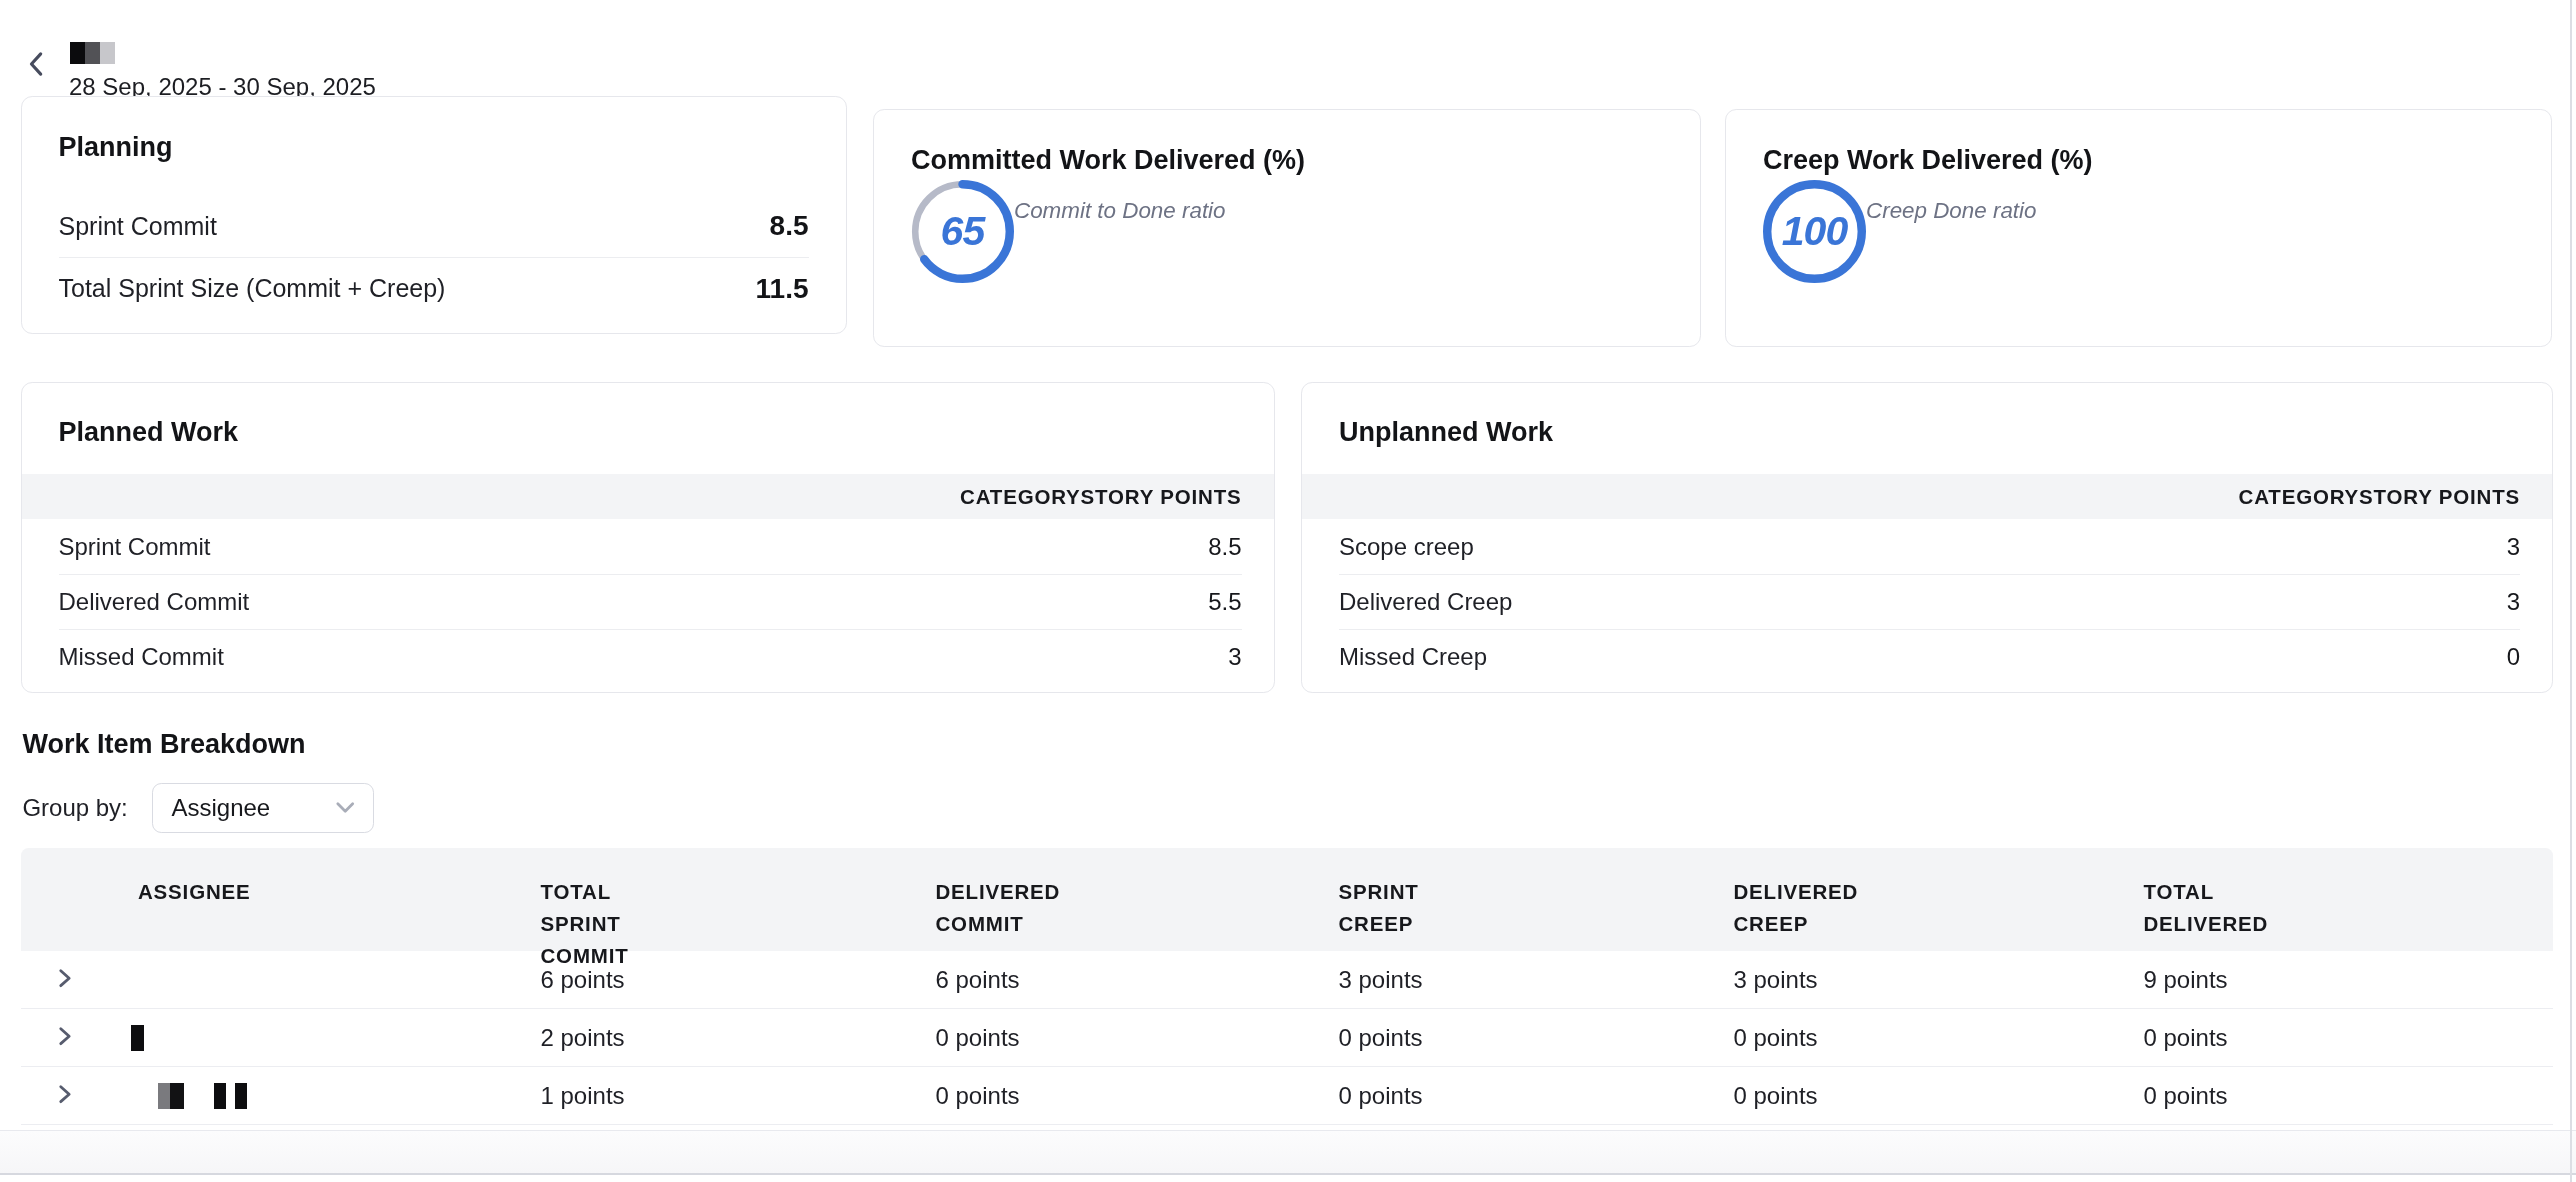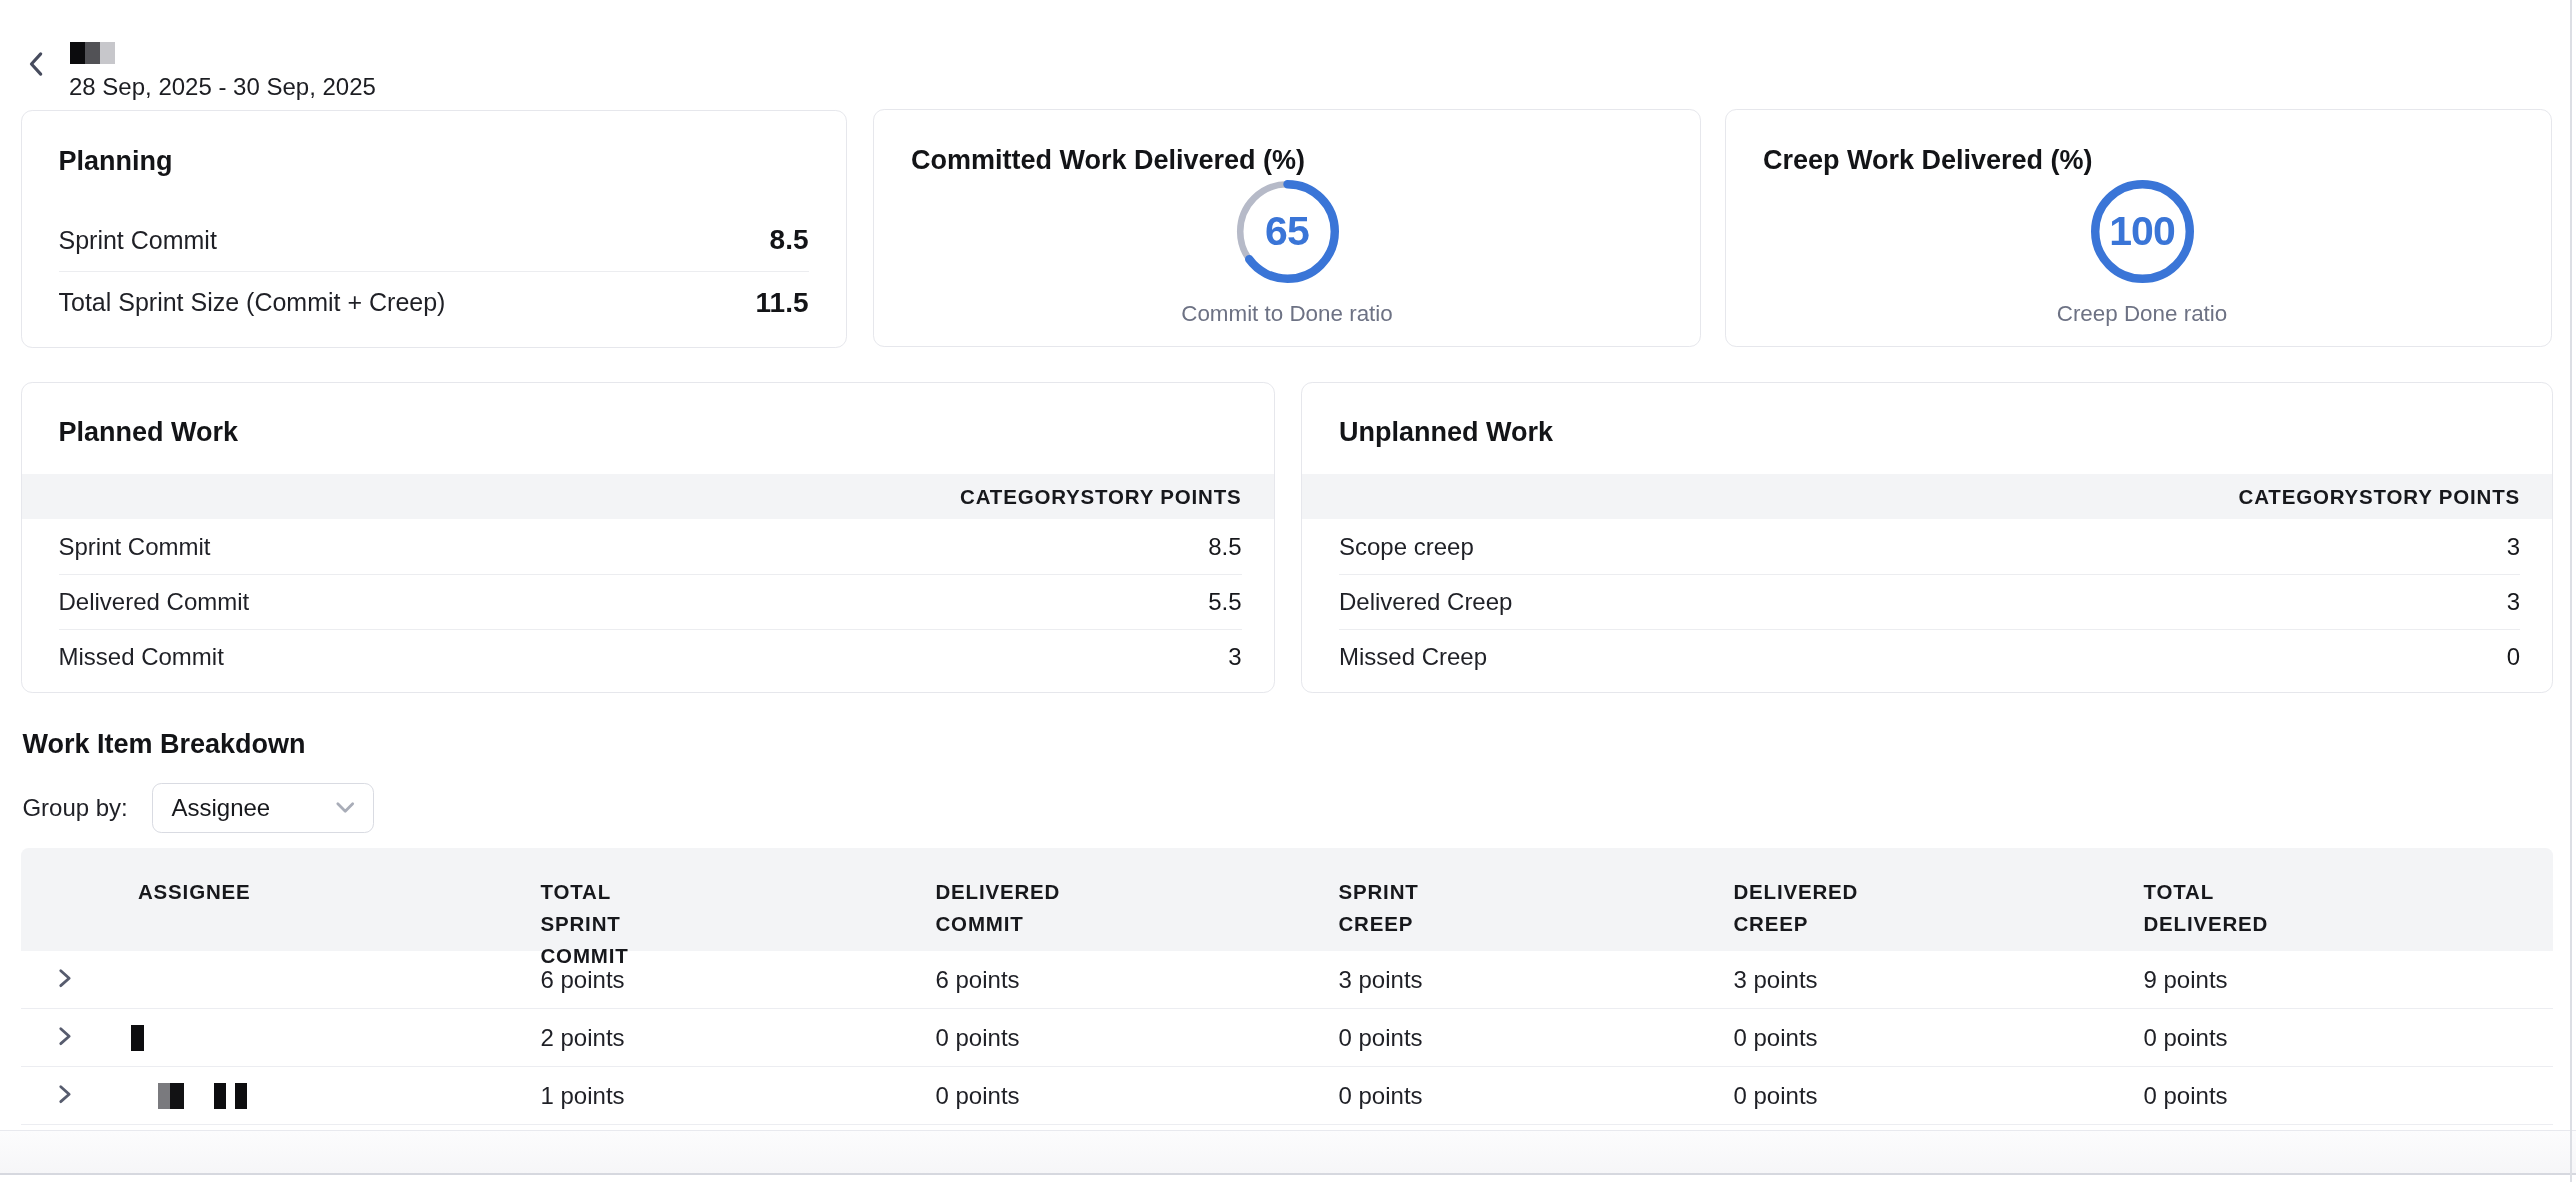--- a/index.html
+++ b/index.html
@@ -12,30 +12,30 @@
               display:flex; align-items:center; justify-content:center; cursor:pointer; background:none; border:none; }
   .redact-bar { position:absolute; left:70px; top:42px; display:flex; height:22.4px; }
   .redact-bar span { width:15px; height:22.4px; display:block; }
   .rb1{background:#0b0b0d;} .rb2{background:#525256;} .rb3{background:#c7c7cb;}
   .date-range { position:absolute; left:69px; top:73px; font-size:24px; color:#1c1d22; }
 
   
   .card { position:absolute; background:#fff; border:1.9px solid #e6e7ec; border-radius:11.2px; }
   .card-title { font-size:27px; font-weight:700; color:#131417; }
 
-  .card-planning { left:20.5px; top:110px; width:826px; height:238px; padding:35px 37px 0 37px; }
+  .card-planning { left:20.5px; top:96px; width:826px; height:238px; padding:35px 37px 0 37px; }
   .kv-rows { margin-top:32px; }
   .kv-row { height:62px; display:flex; align-items:center; justify-content:space-between; }
   .kv-row + .kv-row { border-top:1.9px solid #ecedf0; }
   .kv-label { font-size:25px; color:#1f2026; }
   .kv-value { font-size:28px; font-weight:700; color:#131417; }
 
   .card-gauge1 { left:873px; top:109px; width:828px; height:238px; padding:35px 37px 0 37px; }
   .card-gauge2 { left:1725px; top:109px; width:827px; height:238px; padding:35px 30px 0 37px; }
-  .gauge-wrap { display:flex; flex-direction:column; align-items:center; margin-top:3.7px; }
+  .gauge-wrap { display:flex; flex-direction:row; margin-top:3.7px;font-style:italic; }
   .ring-box { position:relative; width:103px; height:103px; }
   .ring-box svg { display:block; }
   .ring-num { position:absolute; inset:0; display:flex; align-items:center; justify-content:center;
               font-size:41px; font-weight:700; color:#3a75d7; letter-spacing:-0.9px; }
   .gauge-caption { margin-top:18.7px; font-size:22.4px; color:#6d7284; }
 
   
   .card-table { top:382px; height:311px; }
   .ct-planned { left:20.5px; width:1254px; }
   .ct-unplanned { left:1301px; width:1252px; }

